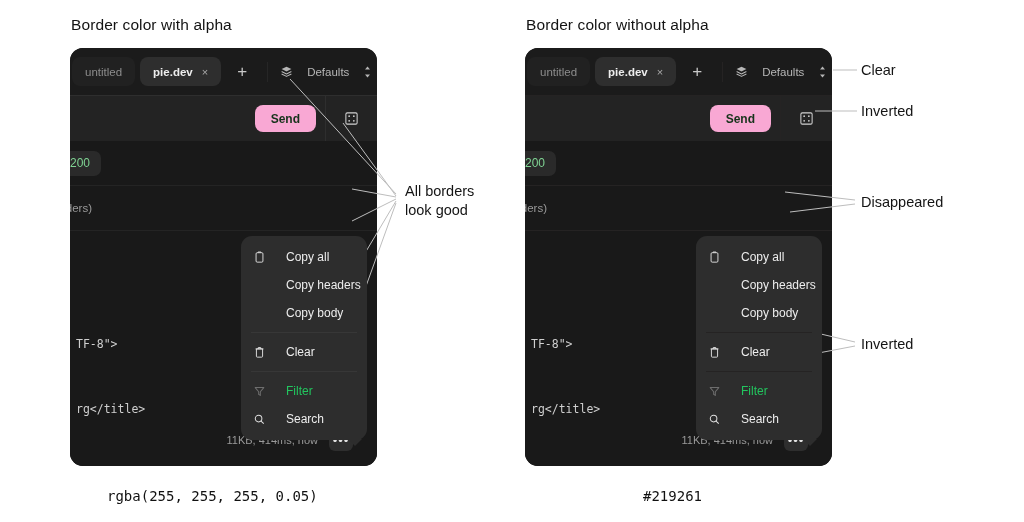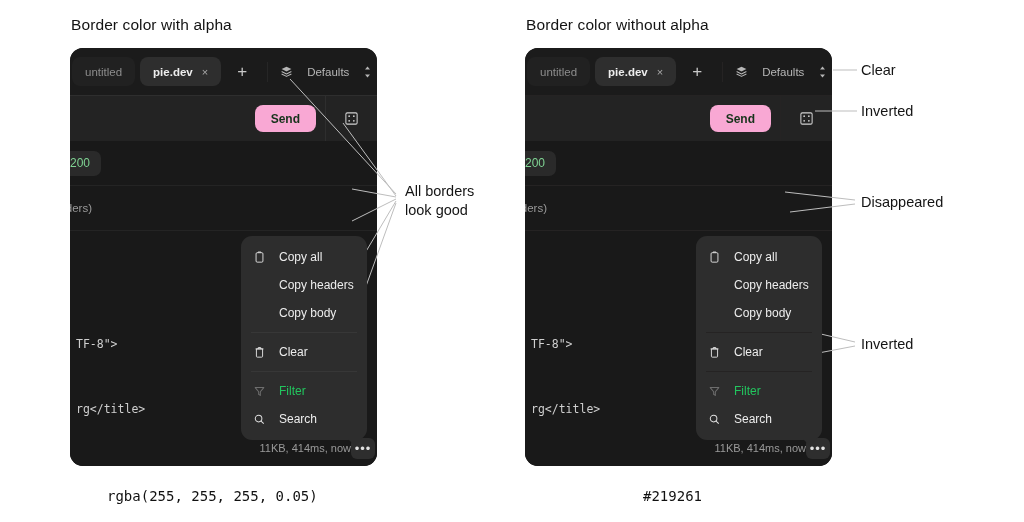--- a/index.html
+++ b/index.html
@@ -117,23 +117,23 @@
     font-size: 11.5px;
     color: #cfcfcf;
     line-height: 21.5px;
     padding-left: 6px;
     white-space: pre;
   }
   .code .ln { position: relative; height: 21.5px; }
   .code .ul { border-bottom: 1px solid rgba(255,255,255,0.30); display: inline-block; }
 
   .statusbar {
-    position: absolute; left: 0; right: 0; bottom: 0; height: 36px;
+    position: absolute; left: 0; right: 0; bottom: 8px; height: 36px;
     display: flex; align-items: center; justify-content: flex-end;
-    padding-right: 2px; 
+    padding-right: 24px; gap: 11px;
   }
   .meta { font-size: 11px; color: #9a9a9a; }
   .dots {
     width: 24px; height: 21px; border-radius: 6px;
     background: #2e2e2e; color: #e2e2e2;
     display: flex; align-items: center; justify-content: center;
     font-size: 13px; letter-spacing: 1px; line-height: 1;
   }
 
   
@@ -148,21 +148,21 @@
   }
   .ctxmenu .tail {
     position: absolute; right: 5px; bottom: -6px;
     width: 0; height: 0;
     border-left: 7px solid transparent;
     border-right: 7px solid transparent;
     border-top: 7px solid #2d2d2d;
   }
   .mi {
     height: 28px; display: flex; align-items: center;
-    padding-left: 12px; gap: 13px;
+    padding-left: 12px; gap: 20px;
     font-size: 12px; color: #ededed;
   }
   .mi.dim { color: #22c55e; }
   .mi .ico { width: 13px; display: flex; align-items: center; justify-content: center; }
   .mi .ico.blank { }
   .msep { height: 1px; margin: 5px 10px; }
 
   
   .leaders { position: absolute; inset: 0; pointer-events: none; }
 

